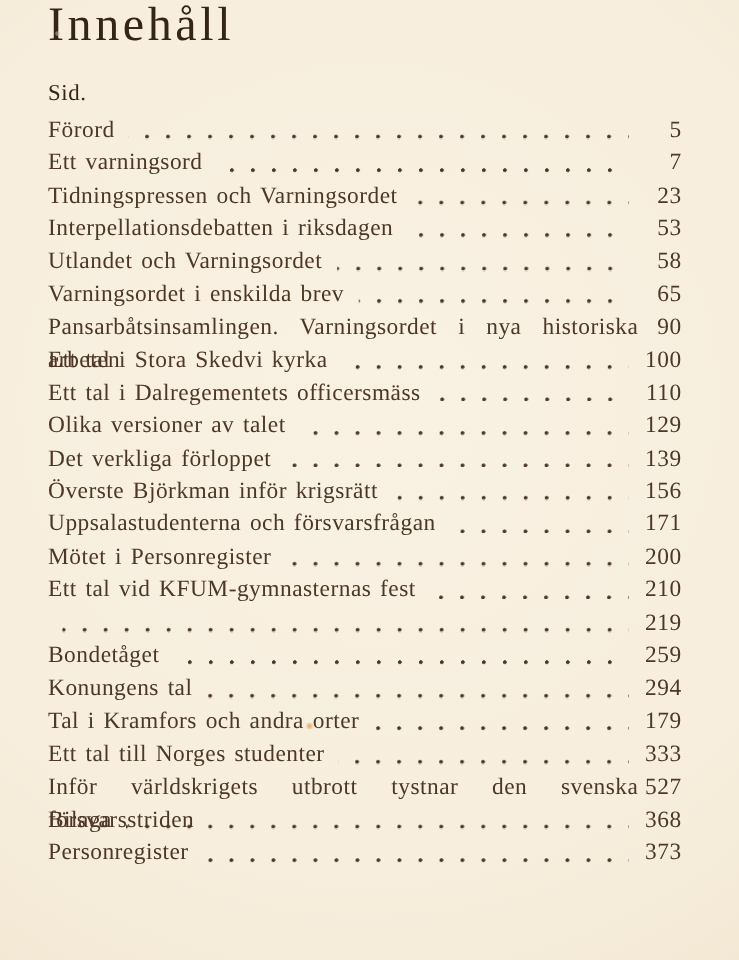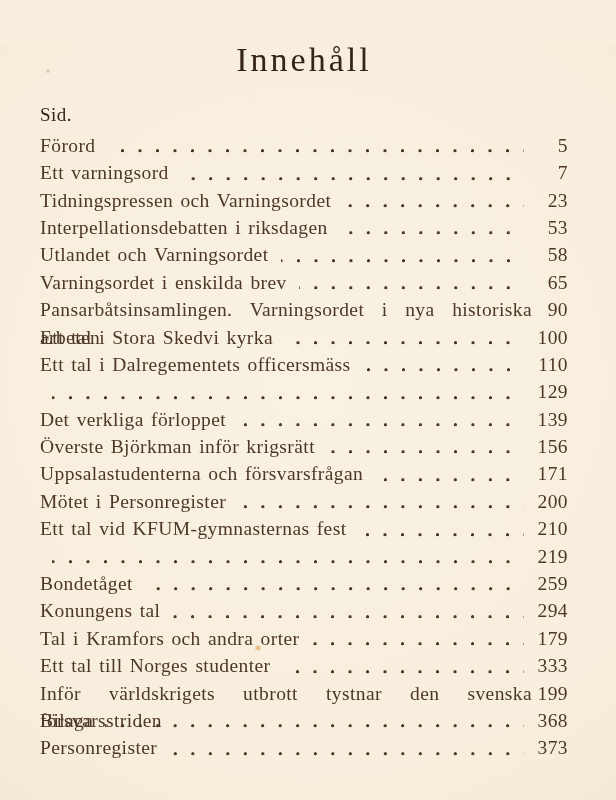--- a/index.html
+++ b/index.html
@@ -18,23 +18,21 @@
     position:relative;
   }
   .page{
     width:616px;height:800px;
     background:radial-gradient(ellipse 120% 90% at 50% 42%,
       var(--paper-mid) 0%, var(--paper) 55%, var(--paper-edge) 100%);
     padding:0 48px 0 40px;
     position:relative;
   }
   .title{
-    margin-top:43px;
-    text-align:center;
-    font-size:34px;
+    font-size:40px;
     font-weight:normal;
     letter-spacing:3px;
     color:var(--ink-dark);
     line-height:1;
   }
   .col-header{
     margin-top:27px;
     text-align:left;
     font-size:19px;
     color:var(--ink-dark);
@@ -147,20 +145,21 @@
     <span class="rt">Ett tal i Stora Skedvi kyrka</span>
     <span class="leader"></span>
     <span class="num">100</span>
   </li>
       <li class="row">
     <span class="rt">Ett tal i Dalregementets officersmäss</span>
     <span class="leader"></span>
     <span class="num">110</span>
   </li>
       <li class="row">
+    <span class="rt">Olika versioner av talet</span>
     <span class="leader"></span>
     <span class="num">129</span>
   </li>
       <li class="row">
     <span class="rt">Det verkliga förloppet</span>
     <span class="leader"></span>
     <span class="num">139</span>
   </li>
       <li class="row">
     <span class="rt">Överste Björkman inför krigsrätt</span>
@@ -202,21 +201,21 @@
     <span class="num">179</span>
   </li>
       <li class="row">
     <span class="rt">Ett tal till Norges studenter</span>
     <span class="leader"></span>
     <span class="num">333</span>
   </li>
       <li class="row spread">
     <span class="rt">Inför världskrigets utbrott tystnar den svenska försvarsstriden</span>
 
-    <span class="num">199</span>
+    <span class="num">527</span>
   </li>
       <li class="row">
     <span class="rt">Bilaga</span>
     <span class="leader"></span>
     <span class="num">368</span>
   </li>
       <li class="row">
     <span class="rt">Personregister</span>
     <span class="leader"></span>
     <span class="num">373</span>

